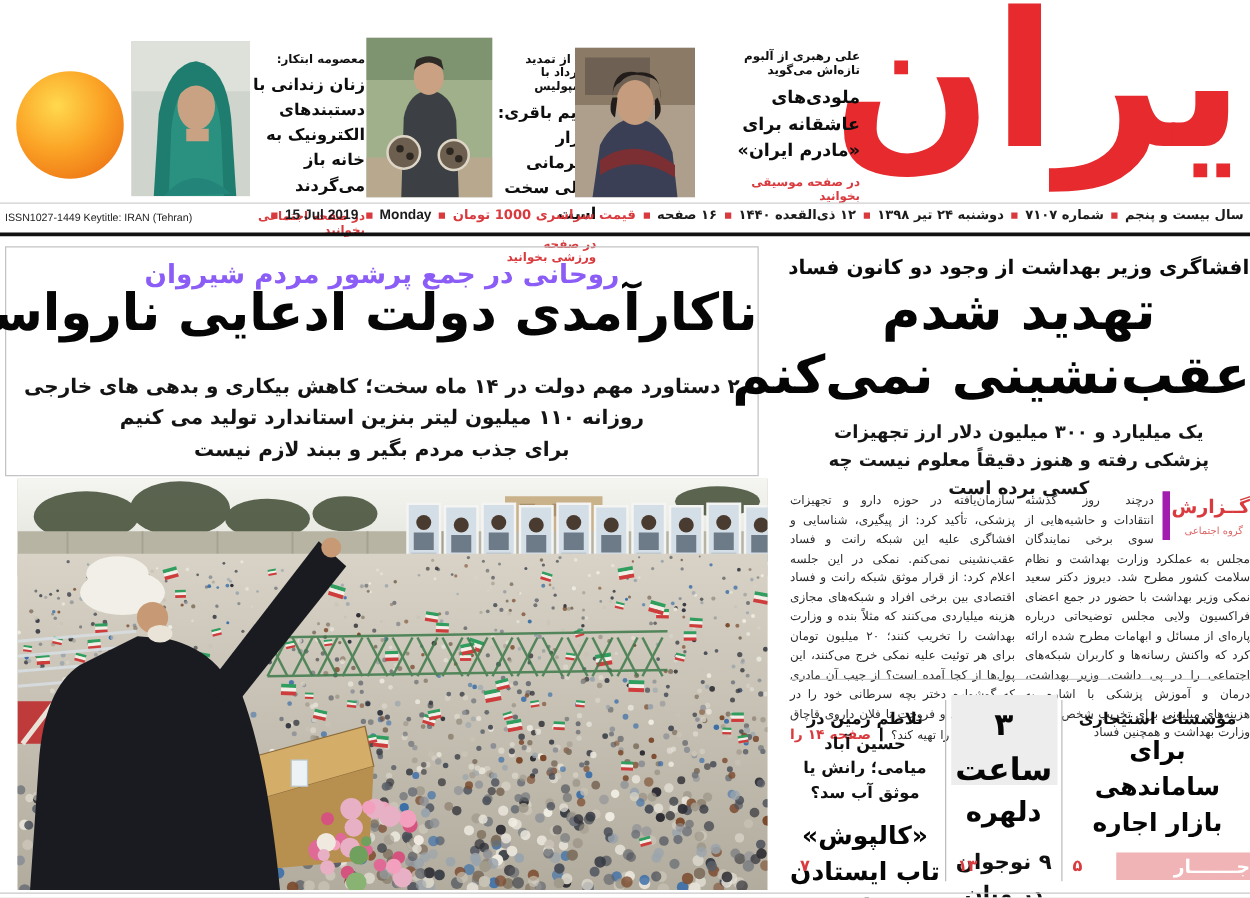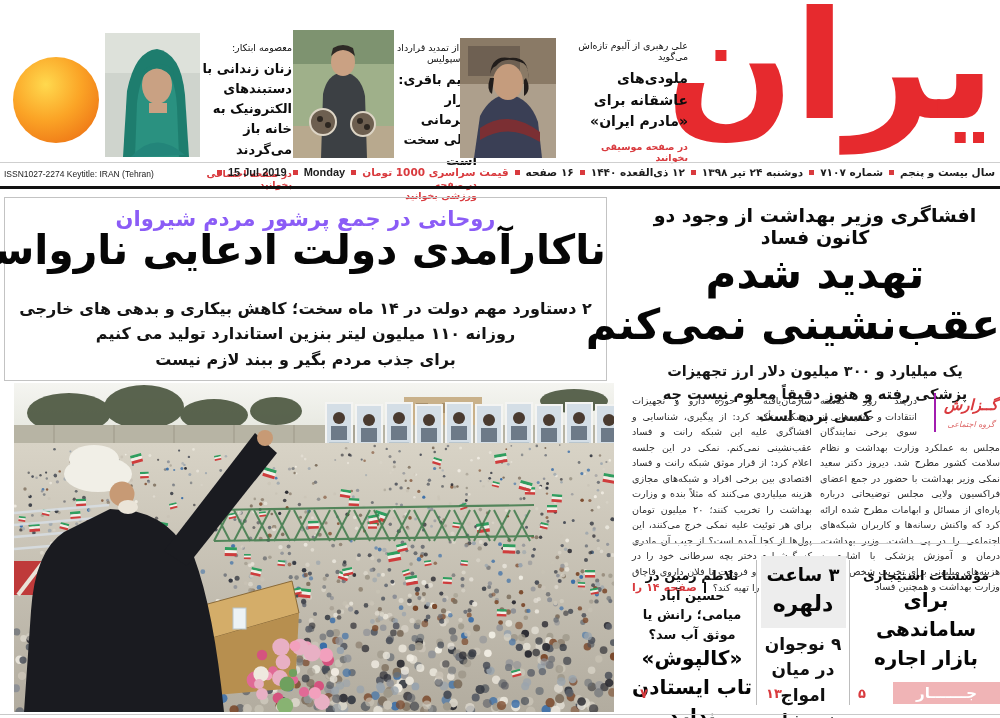--- a/index.html
+++ b/index.html
@@ -10,21 +10,21 @@
   .red{color:#d93a3e;}
   .nw{white-space:nowrap;}
 
   
   .logo{position:absolute;right:14px;top:-34px;width:320px;height:200px;
         font-size:150px;font-weight:700;color:#e62a2e;line-height:200px;text-align:center;}
   .sun{position:absolute;left:13px;top:57px;width:86px;height:86px;border-radius:50%;
        background:radial-gradient(circle at 38% 32%,#ffd94e 0%,#fba426 45%,#f07d18 78%,#ea670f 100%);}
   .tphoto{position:absolute;overflow:hidden;background:#ddd;}
   .teaser{position:absolute;direction:rtl;text-align:right;}
-  .t-kick{font-size:9.5px;font-weight:400;color:#111;margin-bottom:6px;}
+  .t-kick{font-size:9.5px;font-weight:700;color:#111;margin-bottom:6px;}
   .t-title{font-size:13px;font-weight:700;color:#0d0d0d;line-height:1.55;}
   .t-cta{font-size:9.5px;font-weight:700;color:#d93a3e;margin-top:8px;}
 
   .hairline{position:absolute;left:0;width:1000px;height:1px;background:#cfcfcf;}
   .dateline{position:absolute;top:163px;left:0;width:1000px;height:21px;}
   .dl-row{position:absolute;right:5px;top:3px;direction:rtl;display:flex;align-items:center;gap:6px;
           font-size:10.5px;font-weight:700;color:#1c1c1c;}
   .sq{width:5px;height:5px;background:#d93a3e;display:inline-block;}
   .dl-en{direction:ltr;unicode-bidi:isolate;font-family:"Liberation Sans",sans-serif;font-size:11px;}
   .issn{position:absolute;left:4px;top:6px;font-family:"Liberation Sans",sans-serif;
@@ -39,44 +39,44 @@
   .lead-deck{position:absolute;left:0;width:100%;font-size:16px;font-weight:700;color:#141414;}
 
   
   .photo{position:absolute;left:14px;top:383px;width:600px;height:329px;background:#cfc9bd;}
   .credit{position:absolute;left:-2px;top:618px;width:10px;height:100px;
           font-family:"Liberation Sans",sans-serif;font-size:7.5px;color:#333;
           transform:rotate(-90deg);transform-origin:50% 50%;white-space:nowrap;}
 
   
   .second{position:absolute;left:630px;top:196px;width:370px;}
-  .sec-kick{font-size:19px;font-weight:700;color:#0b0b0b;margin-top:8px;}
+  .sec-kick{font-size:16px;font-weight:700;color:#0b0b0b;margin-top:8px;}
   .sec-h{font-size:42px;font-weight:800;color:#050505;line-height:1.22;letter-spacing:-.5px;}
   .sec-deck{font-size:14.5px;font-weight:700;color:#161616;line-height:1.55;width:340px;margin:10px auto 0;}
 
   .bodycols{position:absolute;top:393px;}
   .bcol{position:absolute;top:0;width:180px;direction:rtl;text-align:justify;
         font-size:9.6px;line-height:1.62;color:#2c2c2c;}
-  .report{float:right;width:58px;margin:0 0 3px 17px;padding-left:6px;border-left:2px solid #a21caf;
-          text-align:center;font-style:italic;}
+  .report{float:right;width:58px;margin:0 0 3px 7px;padding-left:6px;border-left:6px solid #a21caf;
+          text-align:center;}
   .report-l{font-size:15px;font-weight:800;color:#d93a3e;letter-spacing:1px;}
   .report-g{font-size:8px;color:#d66;margin-top:2px;}
   .plink{color:#d93a3e;font-weight:700;font-size:11px;}
   .pbar{display:inline-block;width:1.5px;height:11px;background:#111;margin:0 4px -2px 4px;}
 
   
   .vrule{position:absolute;width:1px;background:#bdbdbd;}
   .brief{position:absolute;direction:rtl;text-align:center;}
   .b-kick{font-size:13px;font-weight:700;color:#101010;line-height:1.5;}
   .b-head{font-size:20px;font-weight:800;color:#060606;line-height:1.45;}
   .b-deck{font-size:17px;font-weight:700;color:#101010;line-height:1.5;}
   .b-page{position:absolute;font-size:13px;font-weight:700;color:#d93a3e;}
   .graypanel{position:absolute;background:#ededed;}
   .jar{position:absolute;left:893px;top:682px;width:107px;height:22px;background:#f0b4b6;
-       color:#fff;font-weight:800;font-size:15px;text-align:center;line-height:22px;direction:rtl;}
+       color:#fff;font-weight:800;font-size:15px;line-height:22px;direction:rtl;}
 </style>
 </head>
 <body>
 
 <div class="page">
 
   <div class="logo">ایران</div>
   <div class="sun"></div>
 
   <div class="tphoto" style="left:105px;top:33px;width:95px;height:124px;">
@@ -156,21 +156,21 @@
         <span class="sq"></span>
       <span>۱۶ صفحه</span>
         <span class="sq"></span>
       <span class="red">قیمت سراسری 1000 تومان</span>
         <span class="sq"></span>
       <span class="dl-en">Monday</span>
         <span class="sq"></span>
       <span class="dl-en">15 Jul 2019</span>
         <span class="sq"></span>
     </div>
-    <div class="issn">ISSN1027-2274 Keytitle: IRAN (Tehran)</div>
+    <div class="issn">ISSN1027-1449 Keytitle: IRAN (Tehran)</div>
   </div>
   <div class="blackrule"></div>
 
   <div class="leadbox rtl">
     <div class="lead-kick c">روحانی در جمع پرشور مردم شیروان</div>
     <div class="lead-head c nw">ناکارآمدی دولت ادعایی نارواست</div>
     <div class="lead-deck c" style="top:101px">۲ دستاورد مهم دولت در ۱۴ ماه سخت؛ کاهش بیکاری و بدهی های خارجی</div>
     <div class="lead-deck c" style="top:126px">روزانه ۱۱۰ میلیون لیتر بنزین استاندارد تولید می کنیم</div>
     <div class="lead-deck c red" style="top:152px">برای جذب مردم بگیر و ببند لازم نیست</div>
   </div>
@@ -1878,33 +1878,33 @@
     <div class="b-kick">مؤسسات استیجاری</div>
     <div class="b-head">برای ساماندهی</div>
     <div class="b-head">بازار اجاره</div>
   </div>
   <div class="b-page" style="left:858px;top:686px;">۵</div>
   <div class="jar">جـــــــار</div>
 
   <div class="vrule" style="left:849px;top:560px;height:145px;"></div>
 
   <div class="brief" style="left:760px;top:562px;width:86px;">
-    <div class="b-head" style="font-size:18px">۳ ساعت</div>
+    <div class="b-head" style="font-size:25px">۳ ساعت</div>
     <div class="b-head" style="font-size:22px">دلهره</div>
     <div class="b-deck" style="margin-top:12px">۹ نوجوان در میان</div>
     <div class="b-deck">امواج خروشان</div>
 
   </div>
   <div class="b-page" style="left:766px;top:686px;">۱۳</div>
 
   <div class="vrule" style="left:756px;top:560px;height:145px;"></div>
 
   <div class="brief" style="left:632px;top:566px;width:120px;">
     <div class="b-kick">تلاطم زمین در حسین آباد</div>
     <div class="b-kick">میامی؛ رانش یا موثق آب سد؟</div>
-    <div class="b-head" style="">«کالپوش»</div>
+    <div class="b-head" style="margin-top:10px">«کالپوش»</div>
     <div class="b-head">تاب ایستادن</div>
     <div class="b-head">ندارد</div>
   </div>
   <div class="b-page" style="left:640px;top:686px;">۷</div>
 
   <div class="hairline" style="top:714px;background:#c9c9c9"></div>
 </div>
 
 </body></html>

